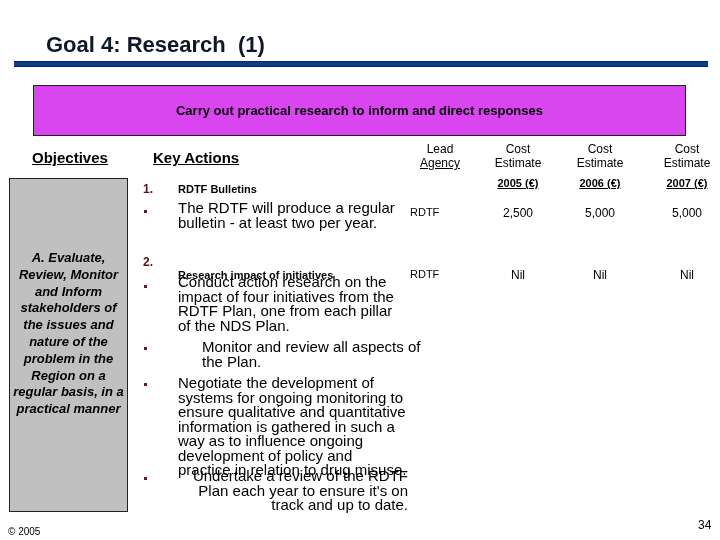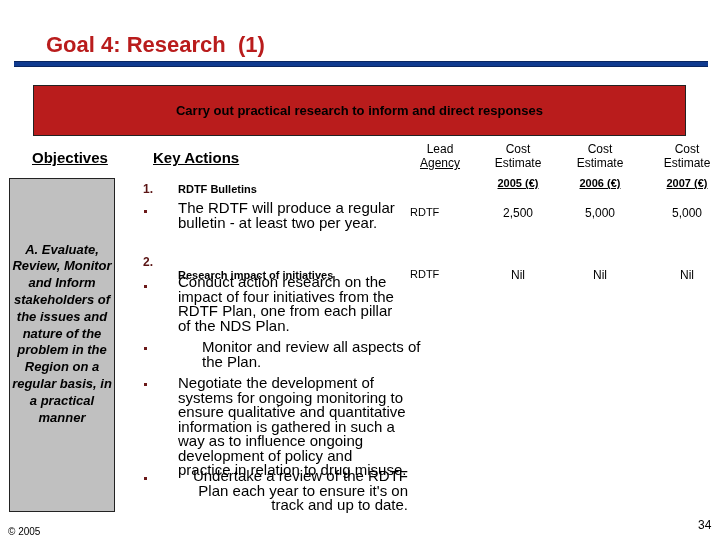--- a/index.html
+++ b/index.html
@@ -4,38 +4,38 @@
 <style>
   html, body { margin: 0; padding: 0; }
   body {
     width: 720px; height: 540px; position: relative; overflow: hidden;
     background: #ffffff;
     font-family: "Liberation Sans", sans-serif;
     color: #000;
   }
   .abs { position: absolute; }
   .title {
-    left: 46px; top: 32px; font-size: 22px; font-weight: bold; color: #b91c1c;
+    left: 46px; top: 32px; font-size: 22px; font-weight: bold; color: #0f172a;
     white-space: pre;
   }
   .title-bar { left: 14px; top: 61px; width: 694px; height: 6px; background: #0f3a8f; border-top: 1px solid #0a2660; border-bottom: 1px solid #0a2660; box-sizing: border-box; }
   .goal-box {
-    left: 33px; top: 85px; width: 653px; height: 51px; background: #b91c1c;
+    left: 33px; top: 85px; width: 653px; height: 51px; background: #d946ef;
     border: 1px solid #222; box-sizing: border-box;
     display: flex; align-items: center; justify-content: center;
     font-size: 13px; font-weight: bold;
   }
   .col-head { font-weight: bold; text-decoration: underline; font-size: 15px; }
   .obj-head { left: 32px; top: 149px; }
   .ka-head { left: 153px; top: 149px; }
   .hdr-small { font-size: 12px; text-align: center; line-height: 14px; }
   .u { text-decoration: underline; }
   .year { font-size: 11px; font-weight: bold; text-decoration: underline; text-align: center; }
   .obj-box {
-    left: 9px; top: 178px; width: 106px; height: 334px; background: #c0c0c0;
+    left: 9px; top: 178px; width: 119px; height: 334px; background: #c0c0c0;
     border: 1px solid #222; box-sizing: border-box;
     display: flex; align-items: center; justify-content: center;
   }
   .obj-text {
     font-size: 13px; font-weight: bold; font-style: italic; text-align: center;
     line-height: 16.8px; width: 112px; margin-top: -22px;
   }
   .num { font-size: 12px; font-weight: bold; color: #5a1414; }
   .bullet { width: 3px; height: 3px; background: #6b1a1a; }
   .ka-title { font-size: 11px; font-weight: bold; }

